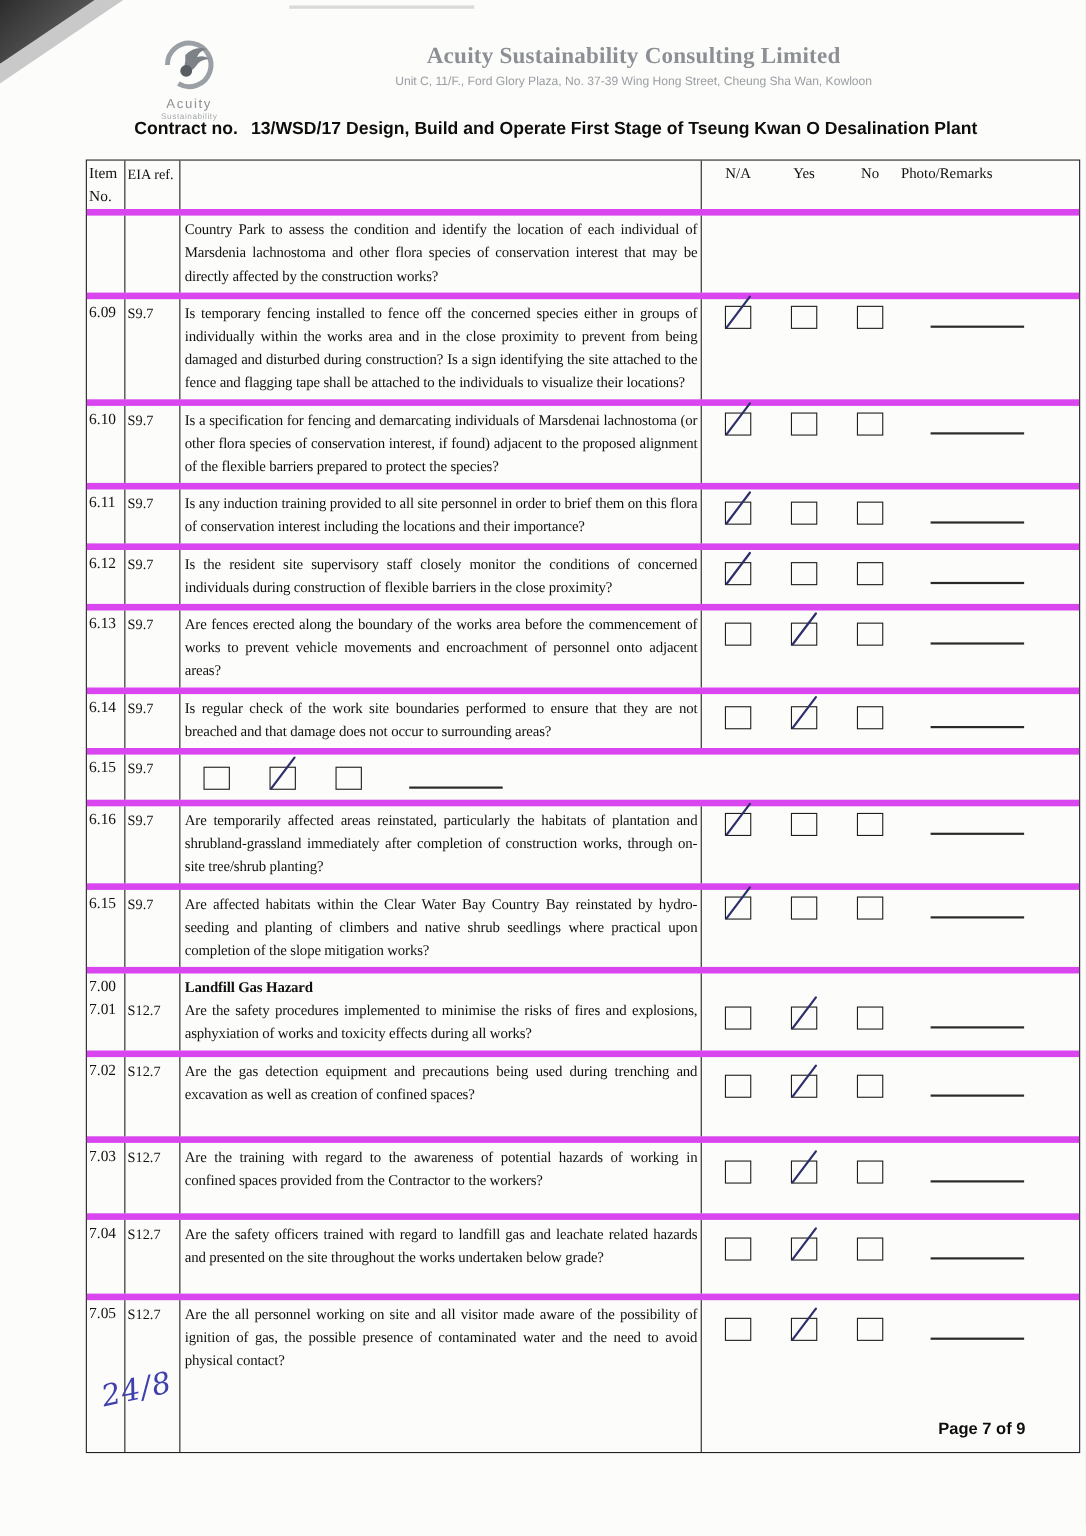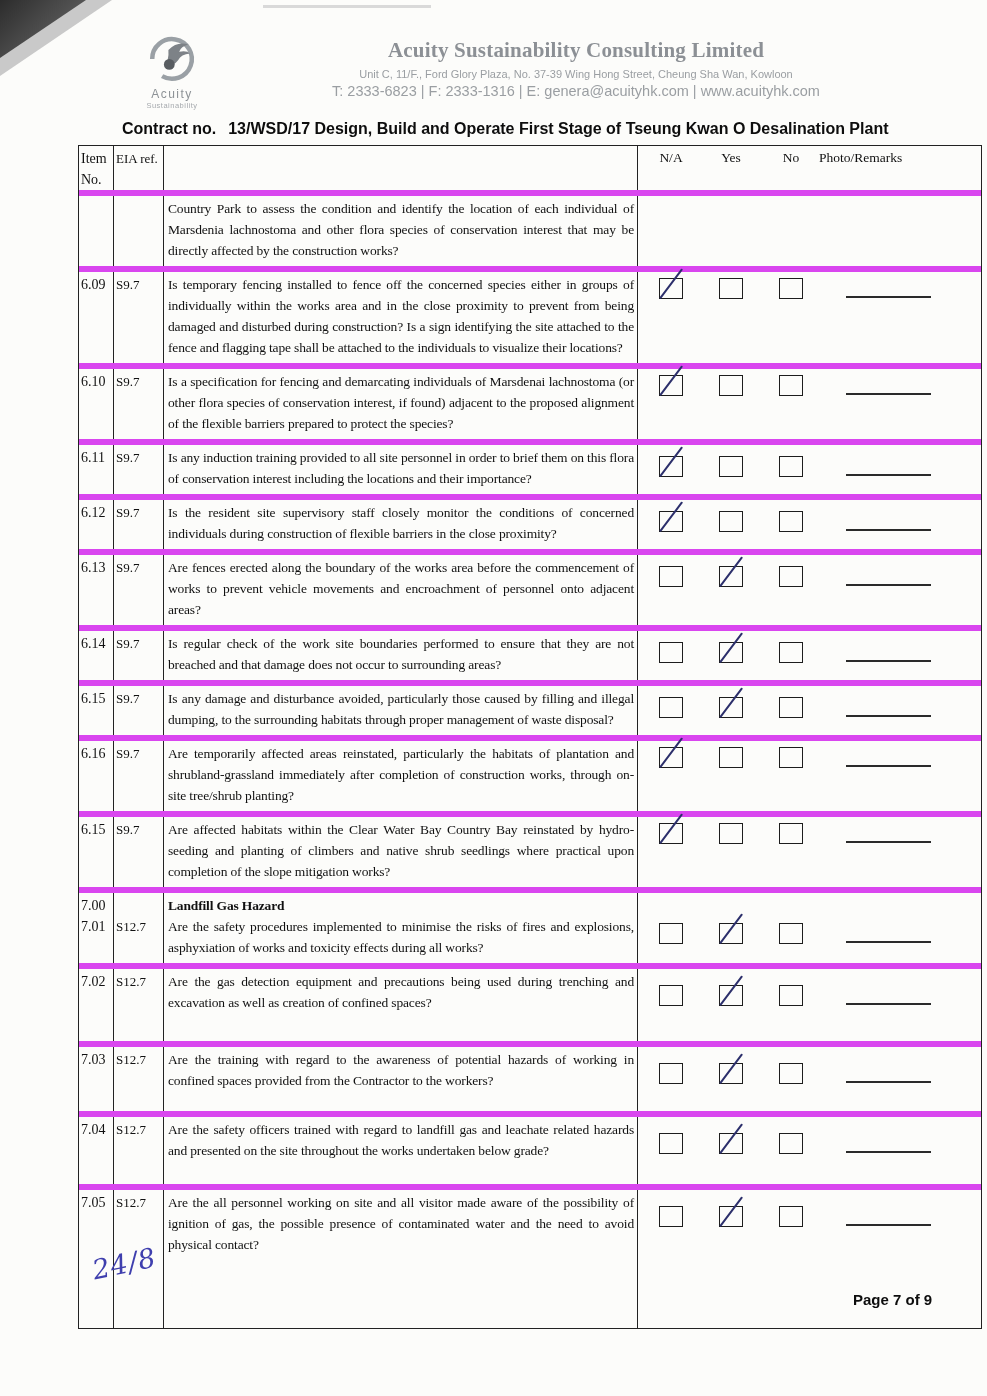--- a/index.html
+++ b/index.html
@@ -19,21 +19,21 @@
   
   .logo { position:absolute; left:133px; top:32px; width:78px; text-align:center; }
   .logo svg { width:54px; height:54px; display:block; margin:0 auto; }
   .logo .l1 { font-family:"Liberation Sans",sans-serif; font-size:12px; letter-spacing:1.5px; color:#8d9296; margin-top:1px; }
   .logo .l2 { font-family:"Liberation Sans",sans-serif; font-size:7.5px; color:#a6aaae; letter-spacing:.5px; }
   .hdr { position:absolute; left:240px; top:38px; width:672px; text-align:center;
     font-family:"Liberation Sans",sans-serif; }
   .hdr .co { font-size:21px; font-weight:700; color:var(--gray,#8c9095); letter-spacing:.2px;font-family:Liberation Serif, serif; }
   .hdr .ad { font-size:11px; margin-top:5px; color:#9a9ea2; }
   .hdr .ct { font-size:14.5px; margin-top:3px; color:#9a9ea2; }
-  .title { position:absolute; left:122px; top:120px; width:840px;
+  .title { position:absolute; left:122px; top:109px; width:840px;
     font-family:"Liberation Sans",sans-serif; font-weight:700; font-size:16px; color:#0d0d0d; }
   .title .tp { margin-right:12px; }
 
   
   .tbl { position:absolute; left:78px; top:145px; width:904px; border:1.6px solid #222; }
   .thead, .trow { display:grid; grid-template-columns:35px 50px 474px 1fr; }
   .trow { border-top:6px solid #d946ef; }
   .thead { min-height:44px; }
   .c-item { border-right:1px solid #222; font-size:14px; padding:2px 1px 0 2px; line-height:21px; }
   .c-eia  { border-right:1px solid #222; font-size:13px; padding:2px 0 0 2px; line-height:21px; }
@@ -82,21 +82,20 @@
       <path d="M26 20 q10 -10 22 -6 q-8 2 -10 8 q8 -2 12 2 q-10 1 -13 7 q-6 8 -16 6 q6 -4 5 -17z" fill="#7d8287"></path>
       <circle cx="27" cy="36" r="6" fill="#585d61"></circle>
     </svg>
     <div class="l1">Acuity</div>
     <div class="l2">Sustainability</div>
   </div>
 
   <div class="hdr">
     <div class="co">Acuity Sustainability Consulting Limited</div>
     <div class="ad">Unit C, 11/F., Ford Glory Plaza, No. 37-39 Wing Hong Street, Cheung Sha Wan, Kowloon</div>
-    <div class="ct">T: 2333-6823 | F: 2333-1316 | E: genera@acuityhk.com | www.acuityhk.com</div>
   </div>
 
   <div class="title">
     <span class="tp">Contract no.</span><span>13/WSD/17 Design, Build and Operate First Stage of Tseung Kwan O Desalination Plant</span>
   </div>
 
   <div class="tbl">
 
     <div class="thead">
       <div class="c-item">
@@ -202,21 +201,20 @@
           <span class="cb checked"></span>
           <span class="cb"></span>
           <span class="rline"></span>
         </div>
       </div>
     </div>
 
     <div class="trow mh47">
       <div class="c-item"><span>6.15</span></div>
       <div class="c-eia"><span>S9.7</span></div>
-      <div class="c-q"><span>Is any damage and disturbance avoided, particularly those caused by filling and illegal dumping, to the surrounding habitats through proper management of waste disposal?</span></div>
       <div class="c-ans pt11">
         <div class="ansrow">
           <span class="cb"></span>
           <span class="cb checked"></span>
           <span class="cb"></span>
           <span class="rline"></span>
         </div>
       </div>
     </div>
 

